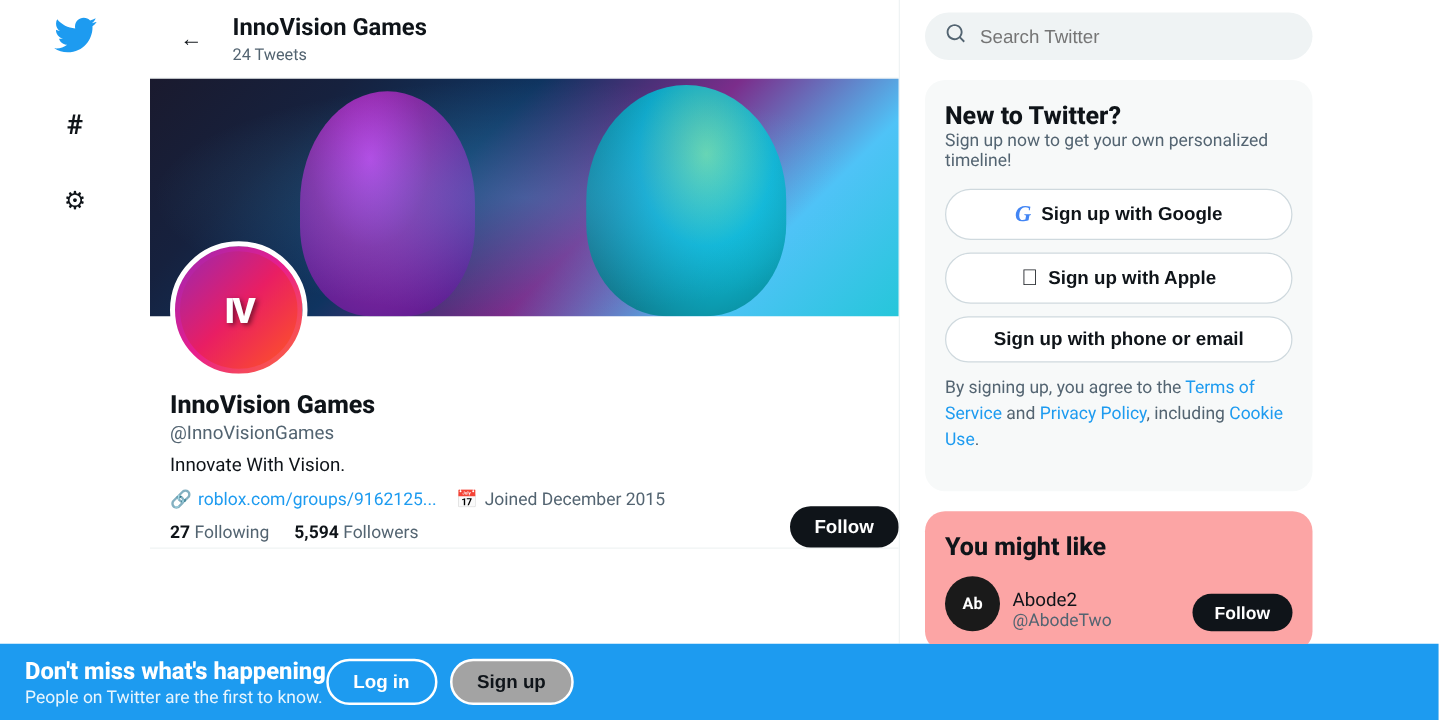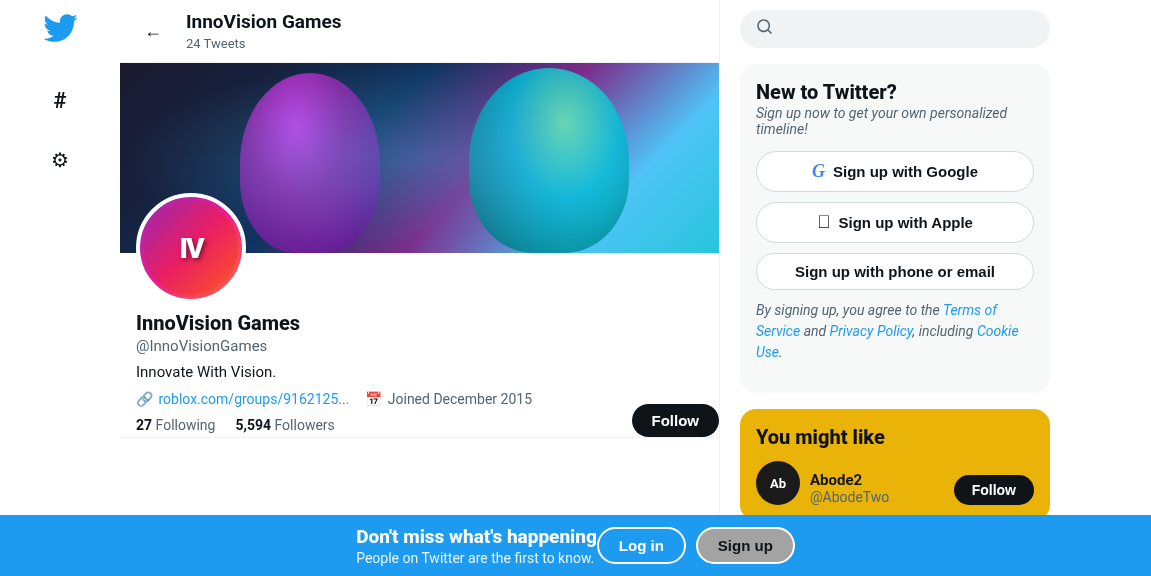--- a/index.html
+++ b/index.html
@@ -283,21 +283,20 @@
     .new-to-twitter h3 {
       font-size: 20px;
       font-weight: 800;
       margin-bottom: 1px;
     }
 
     .new-to-twitter p {
       font-size: 14px;
       color: #536471;
       margin-bottom: 14px;
-      font-style: italic;
     }
 
     .signup-btn {
       display: flex;
       align-items: center;
       justify-content: center;
       gap: 8px;
       width: 100%;
       padding: 9px 16px;
       border-radius: 50px;
@@ -315,21 +314,21 @@
       color: #536471;
       line-height: 1.5;
     }
 
     .terms-text a {
       color: #1d9bf0;
       text-decoration: none;
     }
 
     .you-might-like {
-      background: #eab308;
+      background: #fca5a5;
       border-radius: 16px;
       padding: 16px;
     }
 
     .you-might-like h3 {
       font-size: 20px;
       font-weight: 800;
       margin-bottom: 12px;
     }
 
@@ -352,21 +351,21 @@
       font-weight: 700;
       flex-shrink: 0;
     }
 
     .suggest-info {
       flex: 1;
     }
 
     .suggest-name {
       font-size: 15px;
-      font-weight: 700;
+      font-weight: 400;
     }
 
     .suggest-handle {
       font-size: 14px;
       color: #536471;
     }
 
     .follow-btn-small {
       background: #0f1419;
       color: white;
@@ -378,21 +377,21 @@
       cursor: pointer;
     }
 
     
     .bottom-banner {
       background: #1d9bf0;
       color: white;
       padding: 10px 20px;
       display: flex;
       align-items: center;
-      justify-content: center;
+      justify-content: flex-start;
       flex-shrink: 0;
     }
 
     .bottom-banner-text h3 {
       font-size: 19px;
       font-weight: 800;
       margin-bottom: 2px;
     }
 
     .bottom-banner-text p {
@@ -524,20 +523,21 @@
   </div>
 
   <div class="right-sidebar">
 
     <div class="search-bar">
       <span class="search-icon-svg">
         <svg viewBox="0 0 24 24" width="18" height="18" fill="#536471">
           <path d="M10.25 3.75c-3.59 0-6.5 2.91-6.5 6.5s2.91 6.5 6.5 6.5c1.795 0 3.419-.726 4.596-1.904 1.178-1.177 1.904-2.801 1.904-4.596 0-3.59-2.91-6.5-6.5-6.5zm-8.5 6.5c0-4.694 3.806-8.5 8.5-8.5s8.5 3.806 8.5 8.5c0 1.986-.682 3.815-1.814 5.262l4.276 4.276-1.414 1.414-4.276-4.276C13.815 18.318 12.286 19 10.25 19c-4.694 0-8.5-3.806-8.5-8.5z"></path>
         </svg>
       </span>
+      <input type="text" placeholder="Search Twitter" style="">
     </div>
 
     <div class="new-to-twitter">
       <h3>New to Twitter?</h3>
       <p>Sign up now to get your own personalized timeline!</p>
 
       <button class="signup-btn">
         <span class="g-icon" style="color:#4285f4;font-family:serif;font-style:italic;font-size:18px;font-weight:700;">G</span>
         <span>Sign up with Google</span>
       </button>

